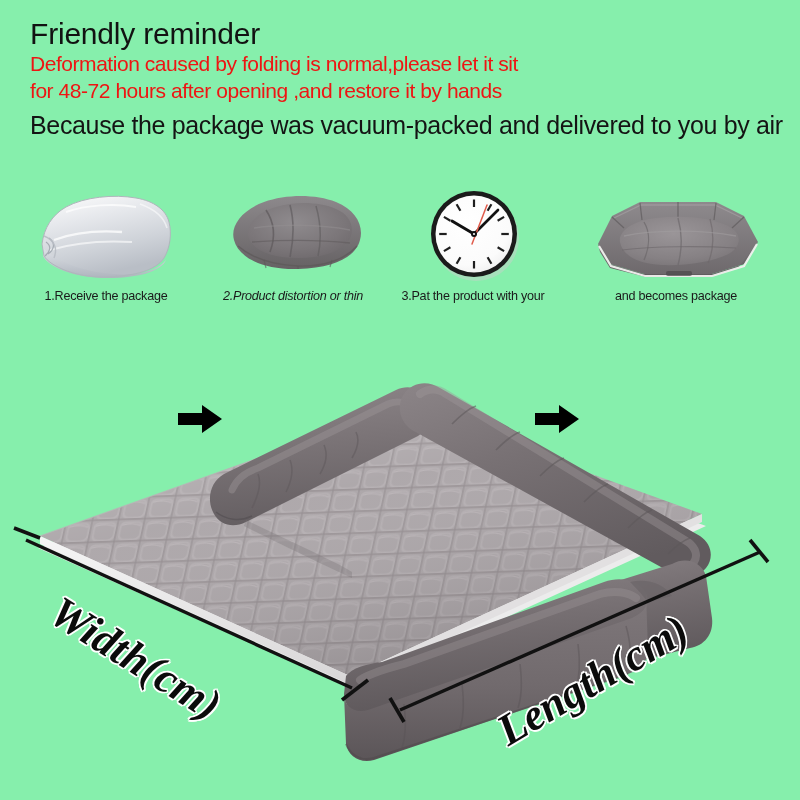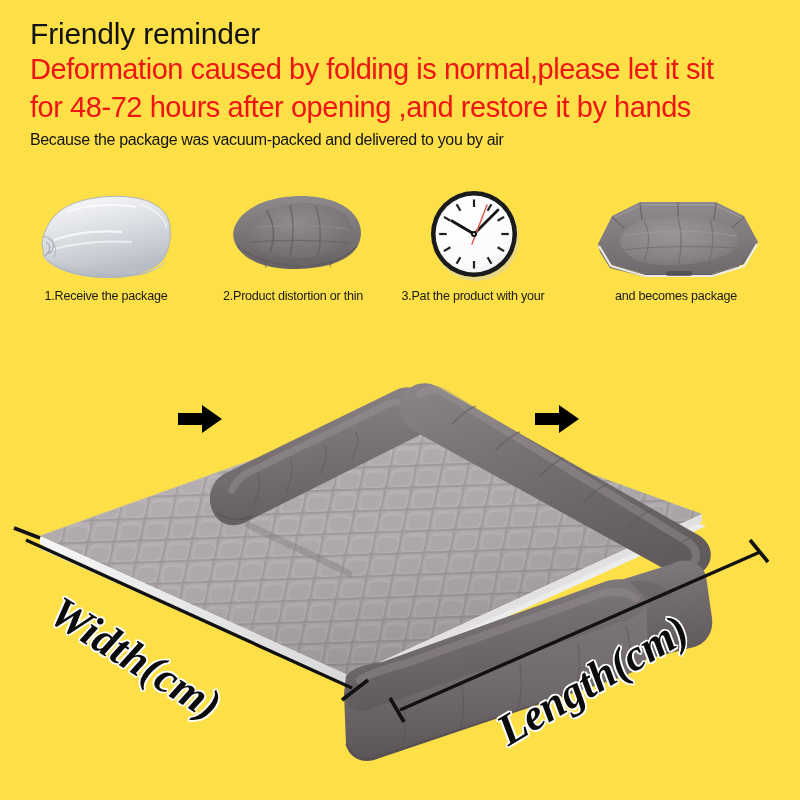--- a/index.html
+++ b/index.html
@@ -10,47 +10,47 @@
     background: #ffffff;
   }
   body {
     font-family: "Liberation Sans", sans-serif;
   }
 
   #page {
     position: relative;
     width: 800px;
     height: 800px;
-    background: #fde047;
+    background: #86efac;
     overflow: hidden;
   }
 
   
   .headline-block {
     position: absolute;
     left: 30px;
     top: 16px;
     width: 745px;
   }
   .hl-title {
     font-size: 30px;
     color: #121212;
     line-height: 1.18;
     letter-spacing: -0.2px;
     white-space: nowrap;
   }
   .hl-warn {
-    font-size: 29px;
+    font-size: 21px;
     color: #ee1513;
     line-height: 1.28;
     letter-spacing: -0.45px;
     white-space: nowrap;
   }
   .hl-note {
-    font-size: 16px;
+    font-size: 25px;
     color: #141414;
     line-height: 1.3;
     letter-spacing: -0.35px;
     margin-top: 4px;
     white-space: nowrap;
   }
 
   
   .steps-row {
     position: absolute;
@@ -69,21 +69,21 @@
   }
   .step-cap {
     font-size: 12.6px;
     color: #1a1a1a;
     line-height: 1.25;
     letter-spacing: -0.25px;
     margin-top: 3px;
   }
 
   .step1 { left: 14px;  top: 0; width: 168px; }
-  .step2 { left: 196px; top: 0; width: 178px; }
+  .step2 { left: 196px; top: 0; width: 178px; font-style: italic; }
   .step3 { left: 382px; top: 0; width: 166px; }
   .step4 { left: 562px; top: 0; width: 212px; }
 
   
   .arrow {
     position: absolute;
     top: 222px;
     width: 44px;
     height: 30px;
   }

